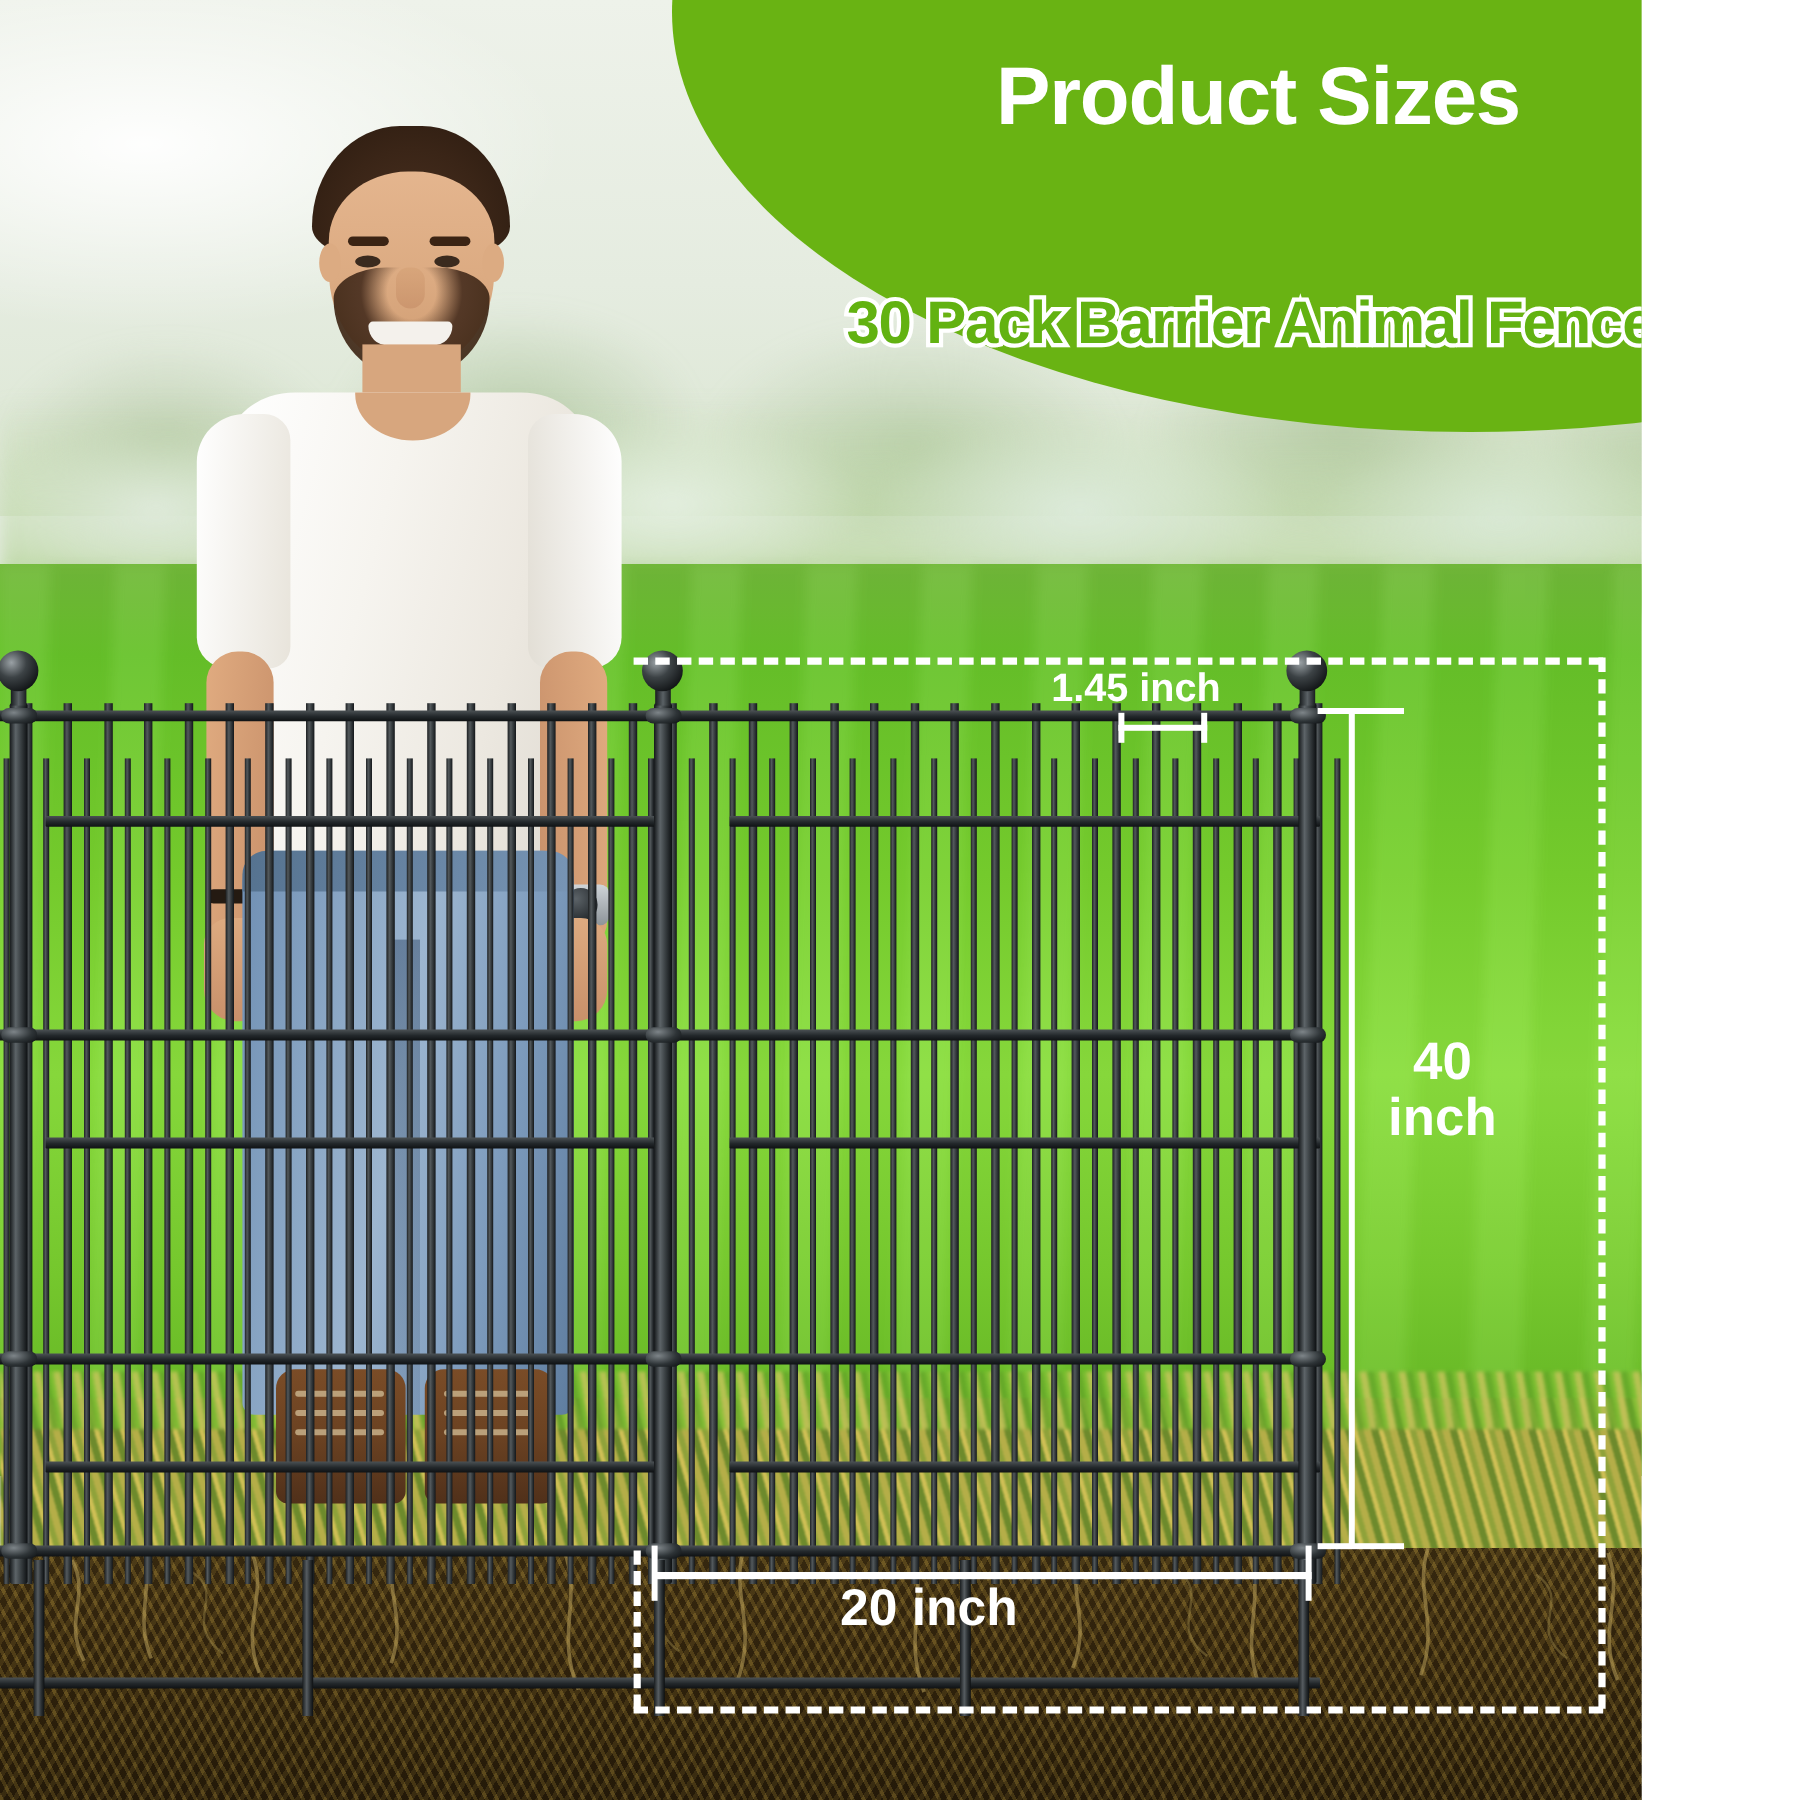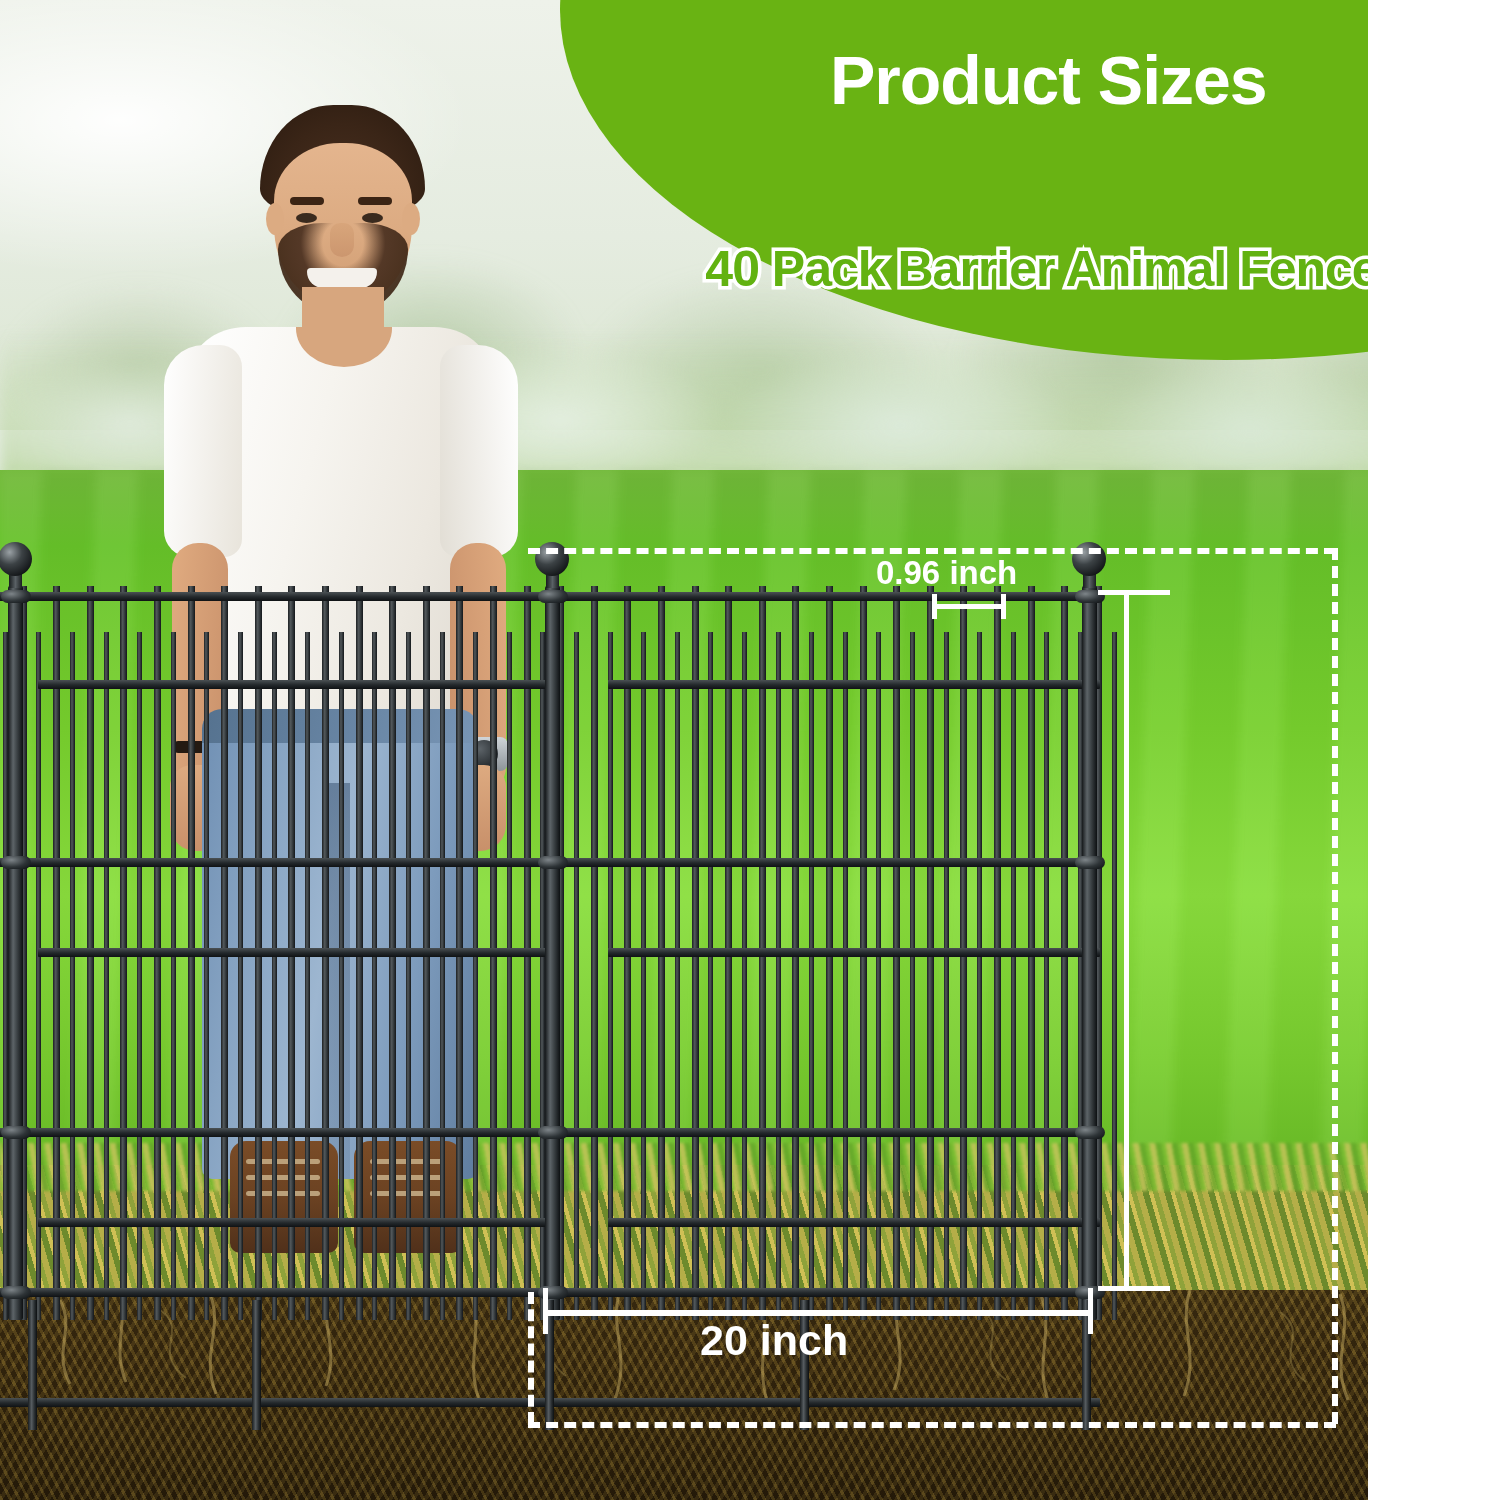--- a/index.html
+++ b/index.html
@@ -363,31 +363,34 @@
         <div class="stake" style="left: 545px; top: 760px; height: 130px;"></div>
         <div class="stake" style="left: 800px; top: 760px; height: 130px;"></div>
         <div class="stake" style="left: 1082px; top: 760px; height: 130px;"></div>
       </div>
   </div>
 
   <div id="banner"></div>
   <div id="banner-title">Product Sizes</div>
 
   <div id="headline">
-    <div class="hl">40 Pack Barrier Animal Fence</div>
+    <div class="hl">30 Pack Barrier Animal Fence</div>
   </div>
 
   <div class="dimline" style="left:932px;top:604px;width:74px;height:5px;"></div>
   <div class="dimline" style="left:932px;top:594px;width:5px;height:25px;"></div>
   <div class="dimline" style="left:1001px;top:594px;width:5px;height:25px;"></div>
-  <div class="dlabel" id="lbl-145">0.96 inch</div>
+  <div class="dlabel" id="lbl-145">1.45 inch</div>
 
   <div class="dimline" style="left:1124px;top:592px;width:5px;height:698px;"></div>
   <div class="dimline" style="left:1098px;top:590px;width:72px;height:5px;"></div>
   <div class="dimline" style="left:1098px;top:1286px;width:72px;height:5px;"></div>
+  <div class="dlabel" id="lbl-40">
+    <span>40 inch</span>
+  </div>
 
   <div class="dashH" style="left:528px;top:548px;width:808px;"></div>
   <div class="dashV" style="left:1332px;top:548px;height:876px;"></div>
   <div class="dashH" style="left:528px;top:1422px;width:808px;"></div>
   <div class="dashV" style="left:528px;top:1292px;height:132px;"></div>
 
   <div class="dimline" style="left:545px;top:1310px;width:548px;height:6px;"></div>
   <div class="dimline" style="left:543px;top:1288px;width:5px;height:46px;"></div>
   <div class="dimline" style="left:1088px;top:1288px;width:5px;height:46px;"></div>
   <div class="dlabel" id="lbl-29">20 inch</div>

